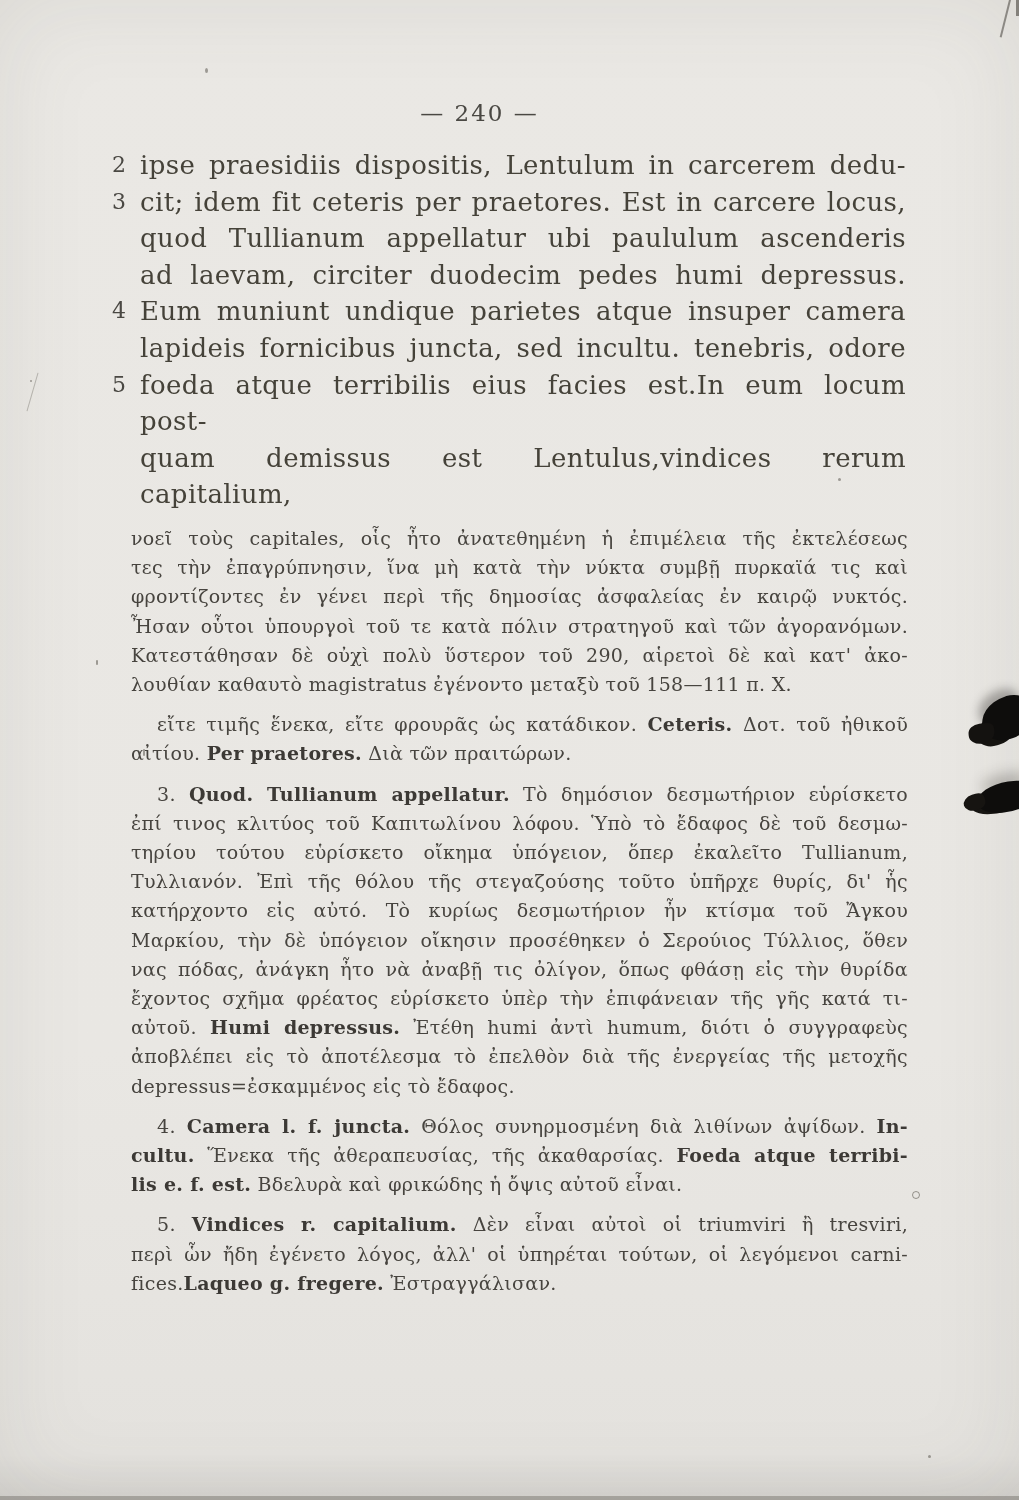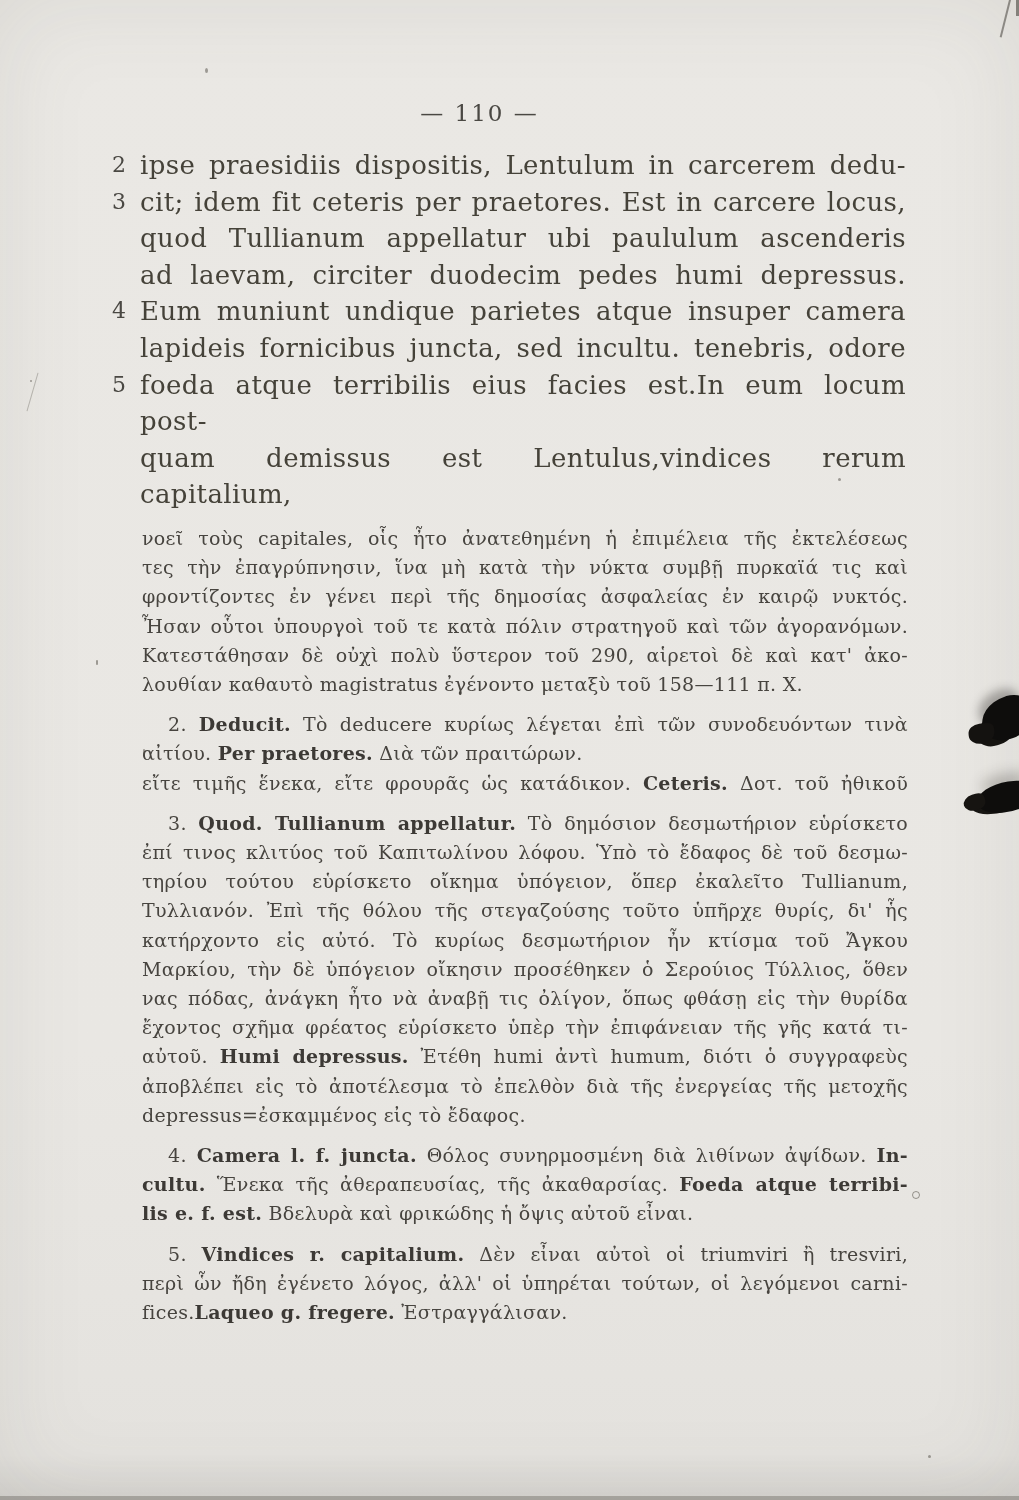--- a/index.html
+++ b/index.html
@@ -40,21 +40,21 @@
   }
   .verse-num {
     position: absolute; left: -28px; top: 0;
     font-size: 22px; color: #4a4843;
     letter-spacing: 0;
   }
   
   .notes-block {
     position: absolute; top: 524px; left: 128px; width: 780px;
   }
-  .note-para { margin: 0 0 11px 14px; }
+  .note-para { margin: 0 0 11px 3px; }
   .note-line {
     font-size: 19px; line-height: 29.2px;
     letter-spacing: 0.3px;
     text-align: justify; text-align-last: justify;
     color: #47443f;
   }
   .note-line.end { text-align-last: left; }
   .note-para.indent .note-line:first-child { text-indent: 26px; }
   .note-line b { font-weight: bold; color: #3c3935; }
   
@@ -109,21 +109,21 @@
   .bottom-edge {
     left: 0; right: 0; bottom: 0; height: 4px;
     background: rgba(110,106,100,0.45);
   }
 </style>
 </head>
 <body>
 
 <div class="page">
 
-  <div class="header-num">— 110 —</div>
+  <div class="header-num">— 240 —</div>
 
   <div class="latin-block">
       <div class="latin-line"><span class="verse-num">2</span><span>ipse praesidiis dispositis, Lentulum in carcerem dedu-</span></div>
       <div class="latin-line"><span class="verse-num">3</span><span>cit; idem fit ceteris per praetores. Est in carcere locus,</span></div>
       <div class="latin-line"><span>quod Tullianum appellatur ubi paululum ascenderis</span></div>
       <div class="latin-line"><span>ad laevam, circiter duodecim pedes humi depressus.</span></div>
       <div class="latin-line"><span class="verse-num">4</span><span>Eum muniunt undique parietes atque insuper camera</span></div>
       <div class="latin-line"><span>lapideis fornicibus juncta, sed incultu. tenebris, odore</span></div>
       <div class="latin-line"><span class="verse-num">5</span><span>foeda atque terribilis eius facies est.In eum locum post-</span></div>
       <div class="latin-line"><span>quam demissus est Lentulus,vindices rerum capitalium,</span></div>
@@ -132,23 +132,22 @@
   <div class="notes-block">
       <div class="note-para">
         <div class="note-line">νοεῖ τοὺς capitales, οἷς ἦτο ἀνατεθημένη ἡ ἐπιμέλεια τῆς ἐκτελέσεως</div>
         <div class="note-line">τες τὴν ἐπαγρύπνησιν, ἵνα μὴ κατὰ τὴν νύκτα συμβῇ πυρκαϊά τις καὶ</div>
         <div class="note-line">φροντίζοντες ἐν γένει περὶ τῆς δημοσίας ἀσφαλείας ἐν καιρῷ νυκτός.</div>
         <div class="note-line">Ἦσαν οὗτοι ὑπουργοὶ τοῦ τε κατὰ πόλιν στρατηγοῦ καὶ τῶν ἀγορανόμων.</div>
         <div class="note-line">Κατεστάθησαν δὲ οὐχὶ πολὺ ὕστερον τοῦ 290, αἱρετοὶ δὲ καὶ κατ' ἀκο-</div>
         <div class="note-line end">λουθίαν καθαυτὸ magistratus ἐγένοντο μεταξὺ τοῦ 158—111 π. Χ.</div>
       </div>
       <div class="note-para indent">
-        <div class="note-line">2. <b>Deducit.</b> Τὸ deducere κυρίως λέγεται ἐπὶ τῶν συνοδευόντων τινὰ</div>
+        <div class="note-line">εἴτε τιμῆς ἕνεκα, εἴτε φρουρᾶς ὡς κατάδικον. <b>Ceteris.</b> Δοτ. τοῦ ἠθικοῦ</div>
         <div class="note-line end">αἰτίου. <b>Per praetores.</b> Διὰ τῶν πραιτώρων.</div>
-        <div class="note-line">εἴτε τιμῆς ἕνεκα, εἴτε φρουρᾶς ὡς κατάδικον. <b>Ceteris.</b> Δοτ. τοῦ ἠθικοῦ</div>
       </div>
       <div class="note-para indent">
         <div class="note-line">3. <b>Quod. Tullianum appellatur.</b> Τὸ δημόσιον δεσμωτήριον εὑρίσκετο</div>
         <div class="note-line">ἐπί τινος κλιτύος τοῦ Καπιτωλίνου λόφου. Ὑπὸ τὸ ἔδαφος δὲ τοῦ δεσμω-</div>
         <div class="note-line">τηρίου τούτου εὑρίσκετο οἴκημα ὑπόγειον, ὅπερ ἐκαλεῖτο Tullianum,</div>
         <div class="note-line">Τυλλιανόν. Ἐπὶ τῆς θόλου τῆς στεγαζούσης τοῦτο ὑπῆρχε θυρίς, δι' ἧς</div>
         <div class="note-line">κατήρχοντο εἰς αὐτό. Τὸ κυρίως δεσμωτήριον ἦν κτίσμα τοῦ Ἄγκου</div>
         <div class="note-line">Μαρκίου, τὴν δὲ ὑπόγειον οἴκησιν προσέθηκεν ὁ Σερούιος Τύλλιος, ὅθεν</div>
         <div class="note-line">νας πόδας, ἀνάγκη ἦτο νὰ ἀναβῇ τις ὀλίγον, ὅπως φθάσῃ εἰς τὴν θυρίδα</div>
         <div class="note-line">ἔχοντος σχῆμα φρέατος εὑρίσκετο ὑπὲρ τὴν ἐπιφάνειαν τῆς γῆς κατά τι-</div>

